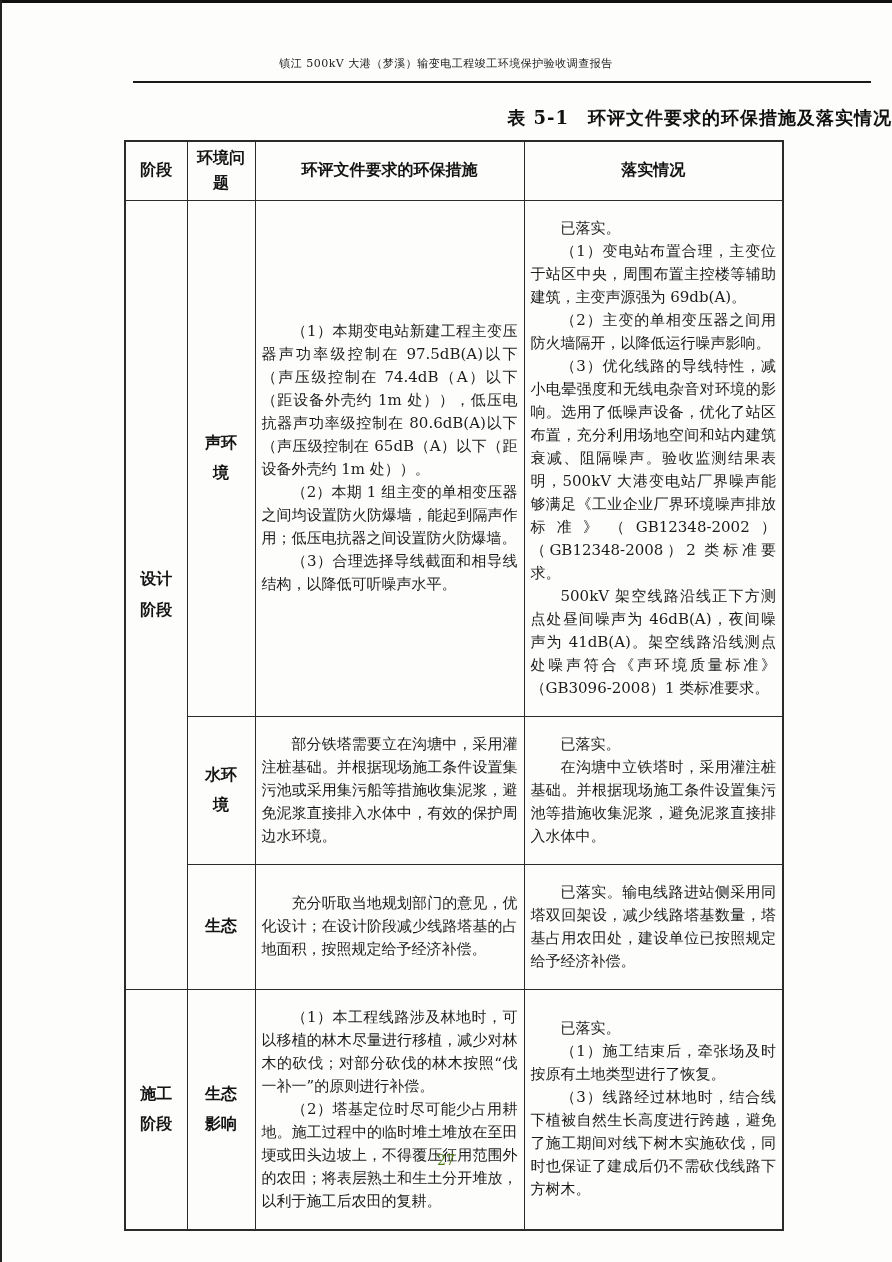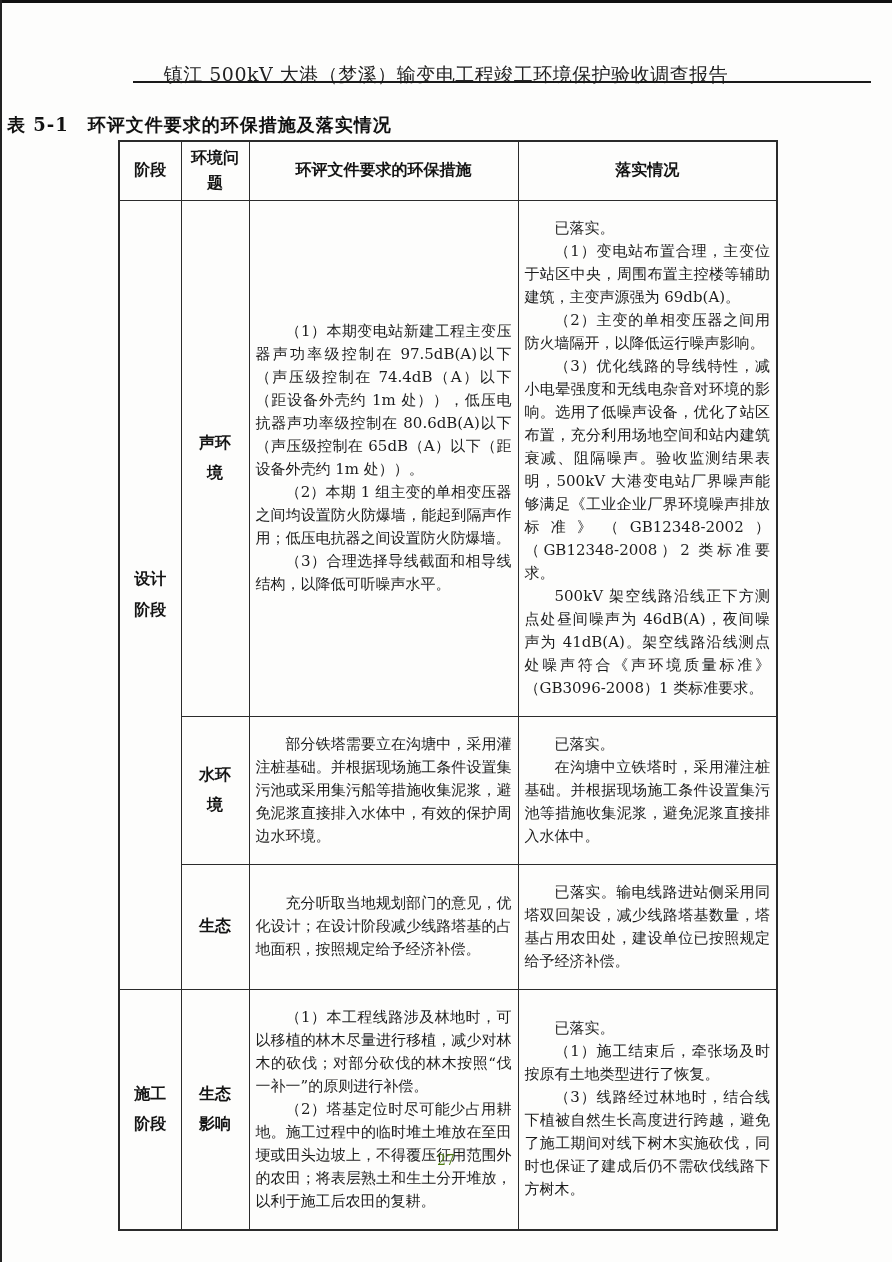--- a/index.html
+++ b/index.html
@@ -9,33 +9,33 @@
     background: #fdfdfc;
     font-family: "DejaVu Serif", "Liberation Serif", serif;
     color: #1c1c1c;
     position: relative;
     overflow: hidden;
   }
   .scan-edge-top { position:absolute; top:0; left:0; width:892px; height:3px; background:#111; }
   .scan-edge-left { position:absolute; top:0; left:0; width:2px; height:1262px; background:#222; }
 
   .running-head {
-    position:absolute; top:62px; left:0; right:0;
-    text-align:center; font-size:19px; color:#222; letter-spacing:0.5px;
+    position:absolute; top:56px; left:0; right:0;
+    text-align:center; font-size:11px; color:#222; letter-spacing:0.5px;
   }
   .head-rule { position:absolute; top:81px; left:133px; width:738px; height:2px; background:#1a1a1a; }
 
   .table-title {
     position:absolute; top:106px; left:0; right:0;
-    text-align:left; font-size:18px; font-weight:bold; color:#111; margin:7px;
+    text-align:right; font-size:18px; font-weight:bold; color:#111; margin:0;
     letter-spacing:1px;
   }
 
   table.report {
-    position:absolute; top:140px; left:118px;
+    position:absolute; top:140px; left:124px;
     width:658px; table-layout:fixed;
     border-collapse:collapse; border:2px solid #2b2b2b;
   }
   .report th, .report td { border:1px solid #2b2b2b; }
   .report th {
     font-size:16px; font-weight:bold; text-align:center; vertical-align:middle;
     padding:4px 2px; line-height:1.55; color:#141414;
   }
   td.phase, td.issue {
     font-size:16px; font-weight:bold; text-align:center; vertical-align:middle;

